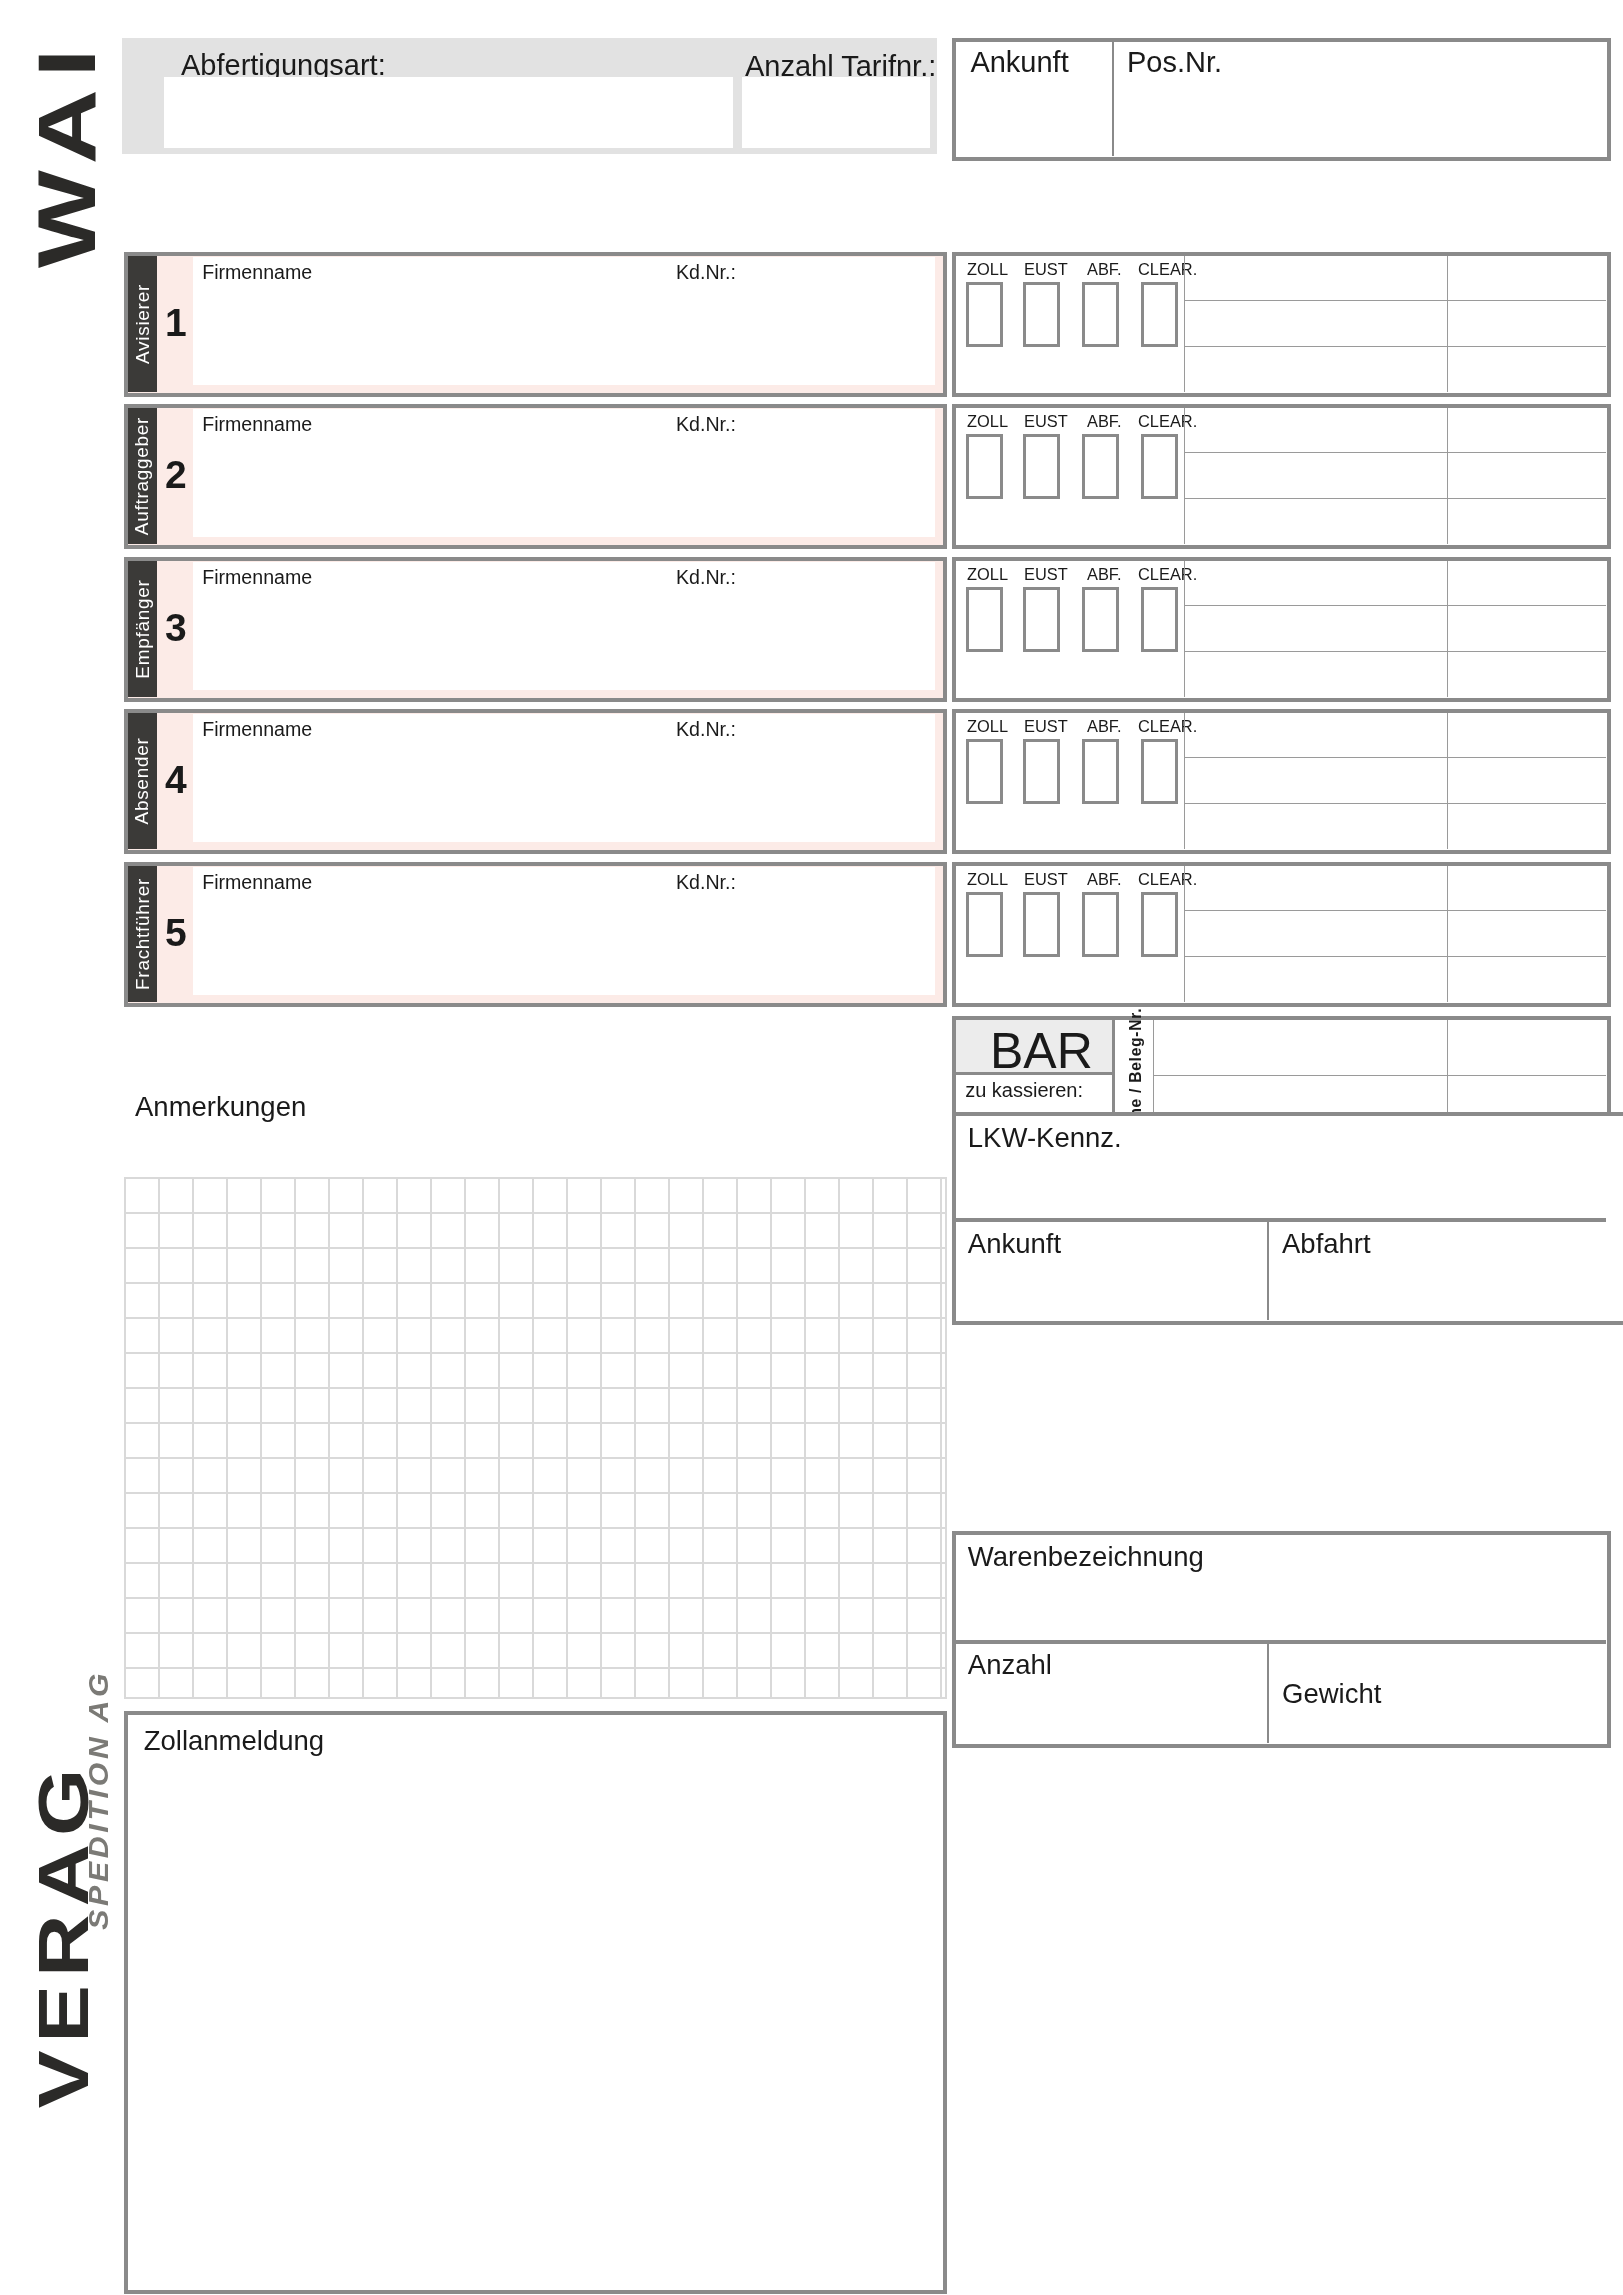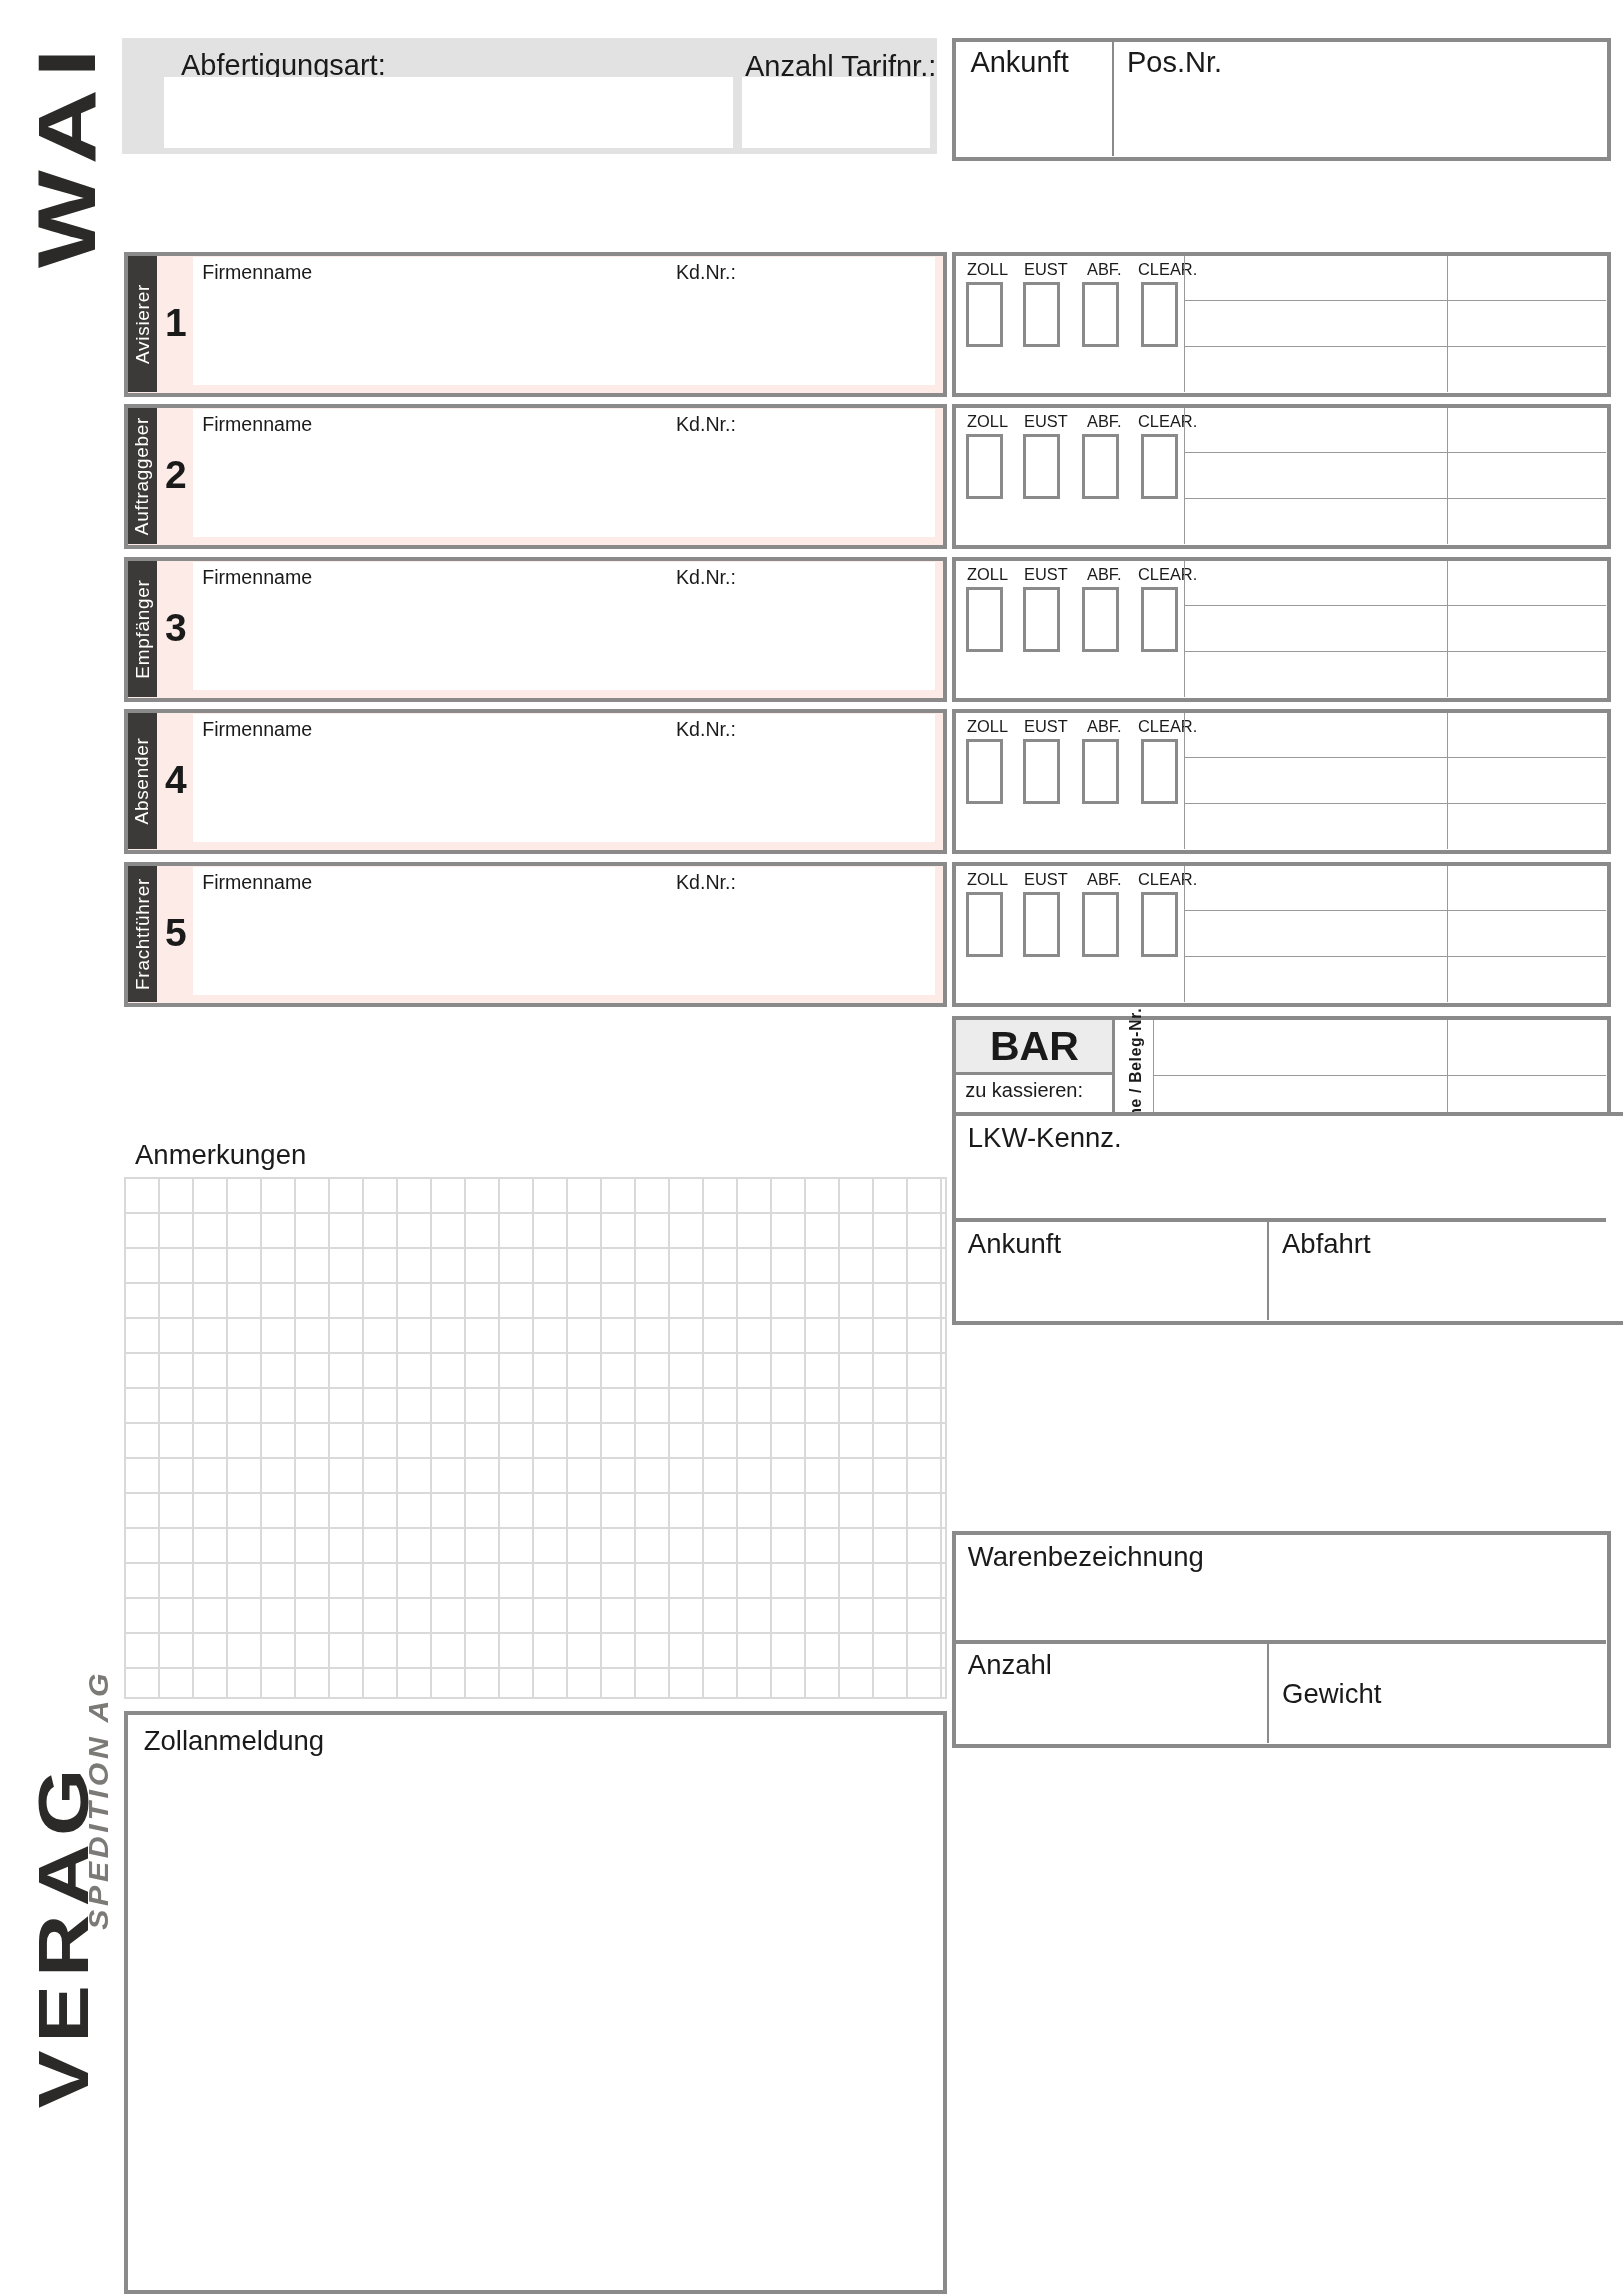--- a/index.html
+++ b/index.html
@@ -228,37 +228,37 @@
         <div class="abs cell" style="left:229px;top:92px;width:262px;height:43px;"></div>
         <div class="abs cell" style="left:493px;top:0;width:157px;height:43px;"></div>
         <div class="abs cell" style="left:493px;top:46px;width:157px;height:43px;"></div>
         <div class="abs cell" style="left:493px;top:92px;width:157px;height:43px;"></div>
       </div>
     </div>
   </div>
 
   <div class="abs b7" style="left:952px;top:1016px;width:659px;height:121px;">
     <div class="abs" style="left:0;top:0;width:159px;height:55px;background:#ececec;border-right:3.9px solid #8a8a8a;border-bottom:3.9px solid #8a8a8a;box-sizing:border-box;">
-      <div class="abs lbl" style="left:34px;top:3.9px;font-size:41px;font-weight:bold;">BAR</div>
+      <div class="abs lbl" style="left:34px;top:3.9px;font-size:50px;font-weight:normal;">BAR</div>
     </div>
     <div class="abs" style="left:0;top:55px;width:159px;height:57px;background:#fff;border-right:3.9px solid #8a8a8a;box-sizing:border-box;">
       <div class="abs lbl" style="left:9.2px;top:3.9px;font-size:20px;">zu kassieren:</div>
     </div>
     <div class="abs vwrap" style="left:163px;top:0;width:35px;height:112px;border-right:1.3px solid #9a9a9a;box-sizing:border-box;">
       <span class="lbl" style="font-size:15.7px;font-weight:bold;letter-spacing:0.7px;">Name / Beleg-Nr.</span>
     </div>
     <div class="abs hline2" style="left:198px;top:55px;width:452px;"></div>
     <div class="abs vline2" style="left:491px;top:0;height:112px;"></div>
     <div class="abs cell" style="left:200px;top:0;width:291px;height:54px;"></div>
     <div class="abs cell" style="left:200px;top:58px;width:291px;height:53px;"></div>
     <div class="abs cell" style="left:493px;top:0;width:157px;height:54px;"></div>
     <div class="abs cell" style="left:493px;top:58px;width:157px;height:53px;"></div>
   </div>
 
-  <div class="abs lbl f42" style="left:135px;top:1140px;">Anmerkungen</div>
+  <div class="abs lbl f42" style="left:135px;top:1092px;">Anmerkungen</div>
   <div class="abs anm-grid" style="left:124px;top:1177px;width:823px;height:522px;"></div>
 
   <div class="abs b7" style="left:952px;top:1112px;width:764px;height:213px;">
     <div class="abs lbl f42" style="left:11.8px;top:6.5px;">LKW-Kennz.</div>
     <div class="abs cell" style="left:0;top:37px;width:650px;height:64px;"></div>
     <div class="abs hdiv" style="left:0;top:102px;width:650px;"></div>
     <div class="abs vline-thick" style="left:311px;top:106px;height:98px;"></div>
     <div class="abs lbl f42" style="left:11.8px;top:113px;">Ankunft</div>
     <div class="abs lbl f42" style="left:326px;top:113px;">Abfahrt</div>
     <div class="abs cell" style="left:0;top:144px;width:311px;height:60px;"></div>

